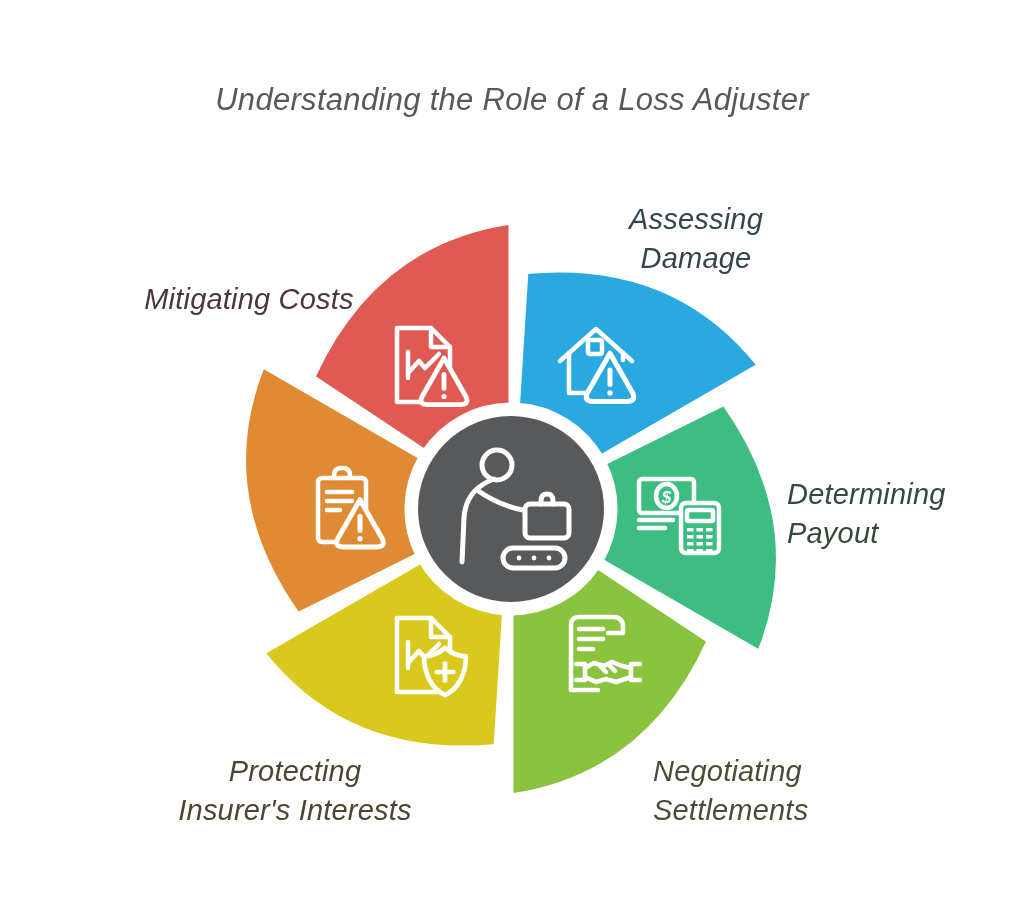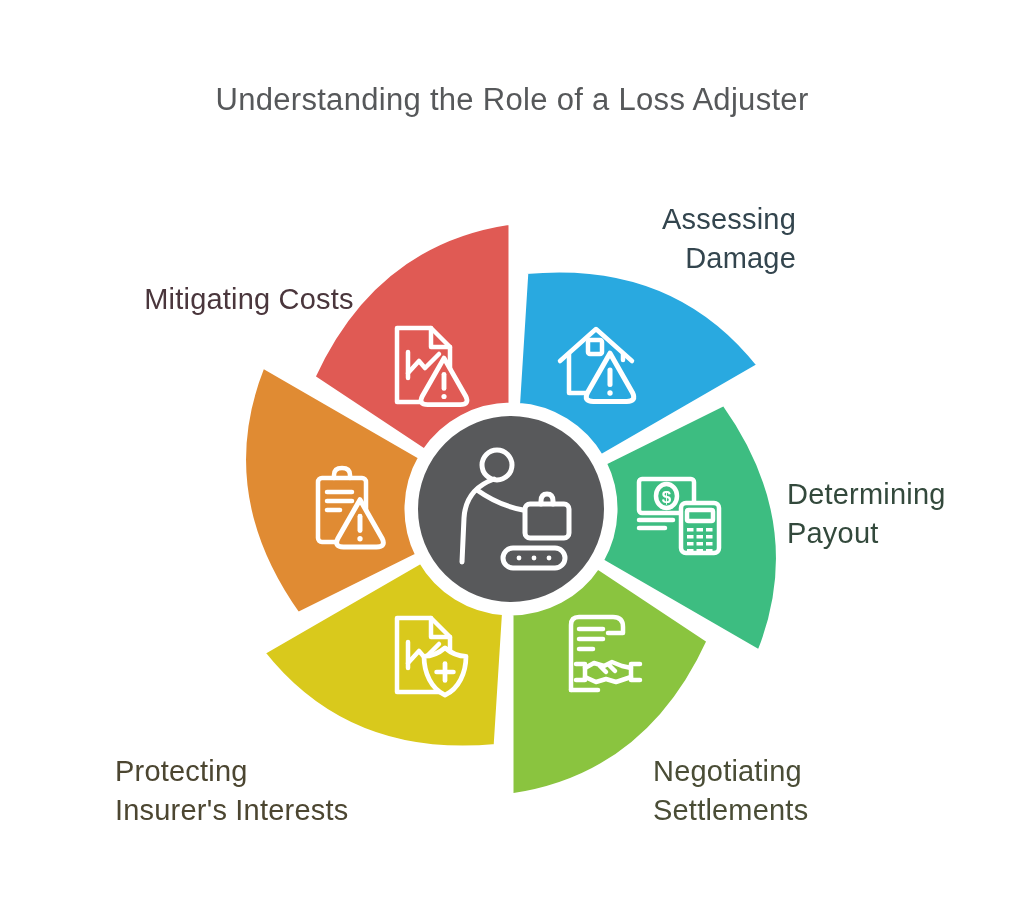--- a/index.html
+++ b/index.html
@@ -1,25 +1,25 @@
 <!DOCTYPE html>
 <html><head>
 <meta charset="utf-8">
 <style>
   html,body{margin:0;padding:0;background:#ffffff;}
   .canvas{position:relative;width:1024px;height:906px;background:#ffffff;overflow:hidden;
-          font-family:"Liberation Sans",sans-serif;}
+          font-family:"Liberation Sans",sans-serif;font-style:italic;}
   .page-title{position:absolute;left:0;right:0;top:82px;text-align:center;
               font-size:31px;font-weight:400;letter-spacing:0.3px;}
   .seg-label{position:absolute;font-size:29px;line-height:39px;white-space:pre-line;letter-spacing:0.2px;}
   .lbl-mitigating{left:89px;top:240px;width:320px;text-align:center;}
-  .lbl-assessing{left:662px;top:200px;text-align:right;}
+  .lbl-assessing{left:629px;top:200px;text-align:center;}
   .lbl-determining{left:787px;top:475px;text-align:left;}
   .lbl-negotiating{left:653px;top:752px;text-align:left;}
-  .lbl-protecting{left:115px;top:752px;width:360px;}
+  .lbl-protecting{left:115px;top:752px;width:360px;text-align:center;}
   .lbl-investigating{left:13px;top:475px;width:220px;text-align:right;}
   svg{position:absolute;left:0;top:0;}
   .icon path,.icon rect,.icon circle,.icon ellipse{fill:none;stroke:#ffffff;stroke-width:4.5;
         stroke-linecap:round;stroke-linejoin:round;}
   .icon .fillc{fill:currentColor;}
   .icon .solid{fill:#ffffff;stroke:none;}
   .center-icon path,.center-icon rect,.center-icon circle{stroke-width:5;}
 </style>
 </head>
 <body>

